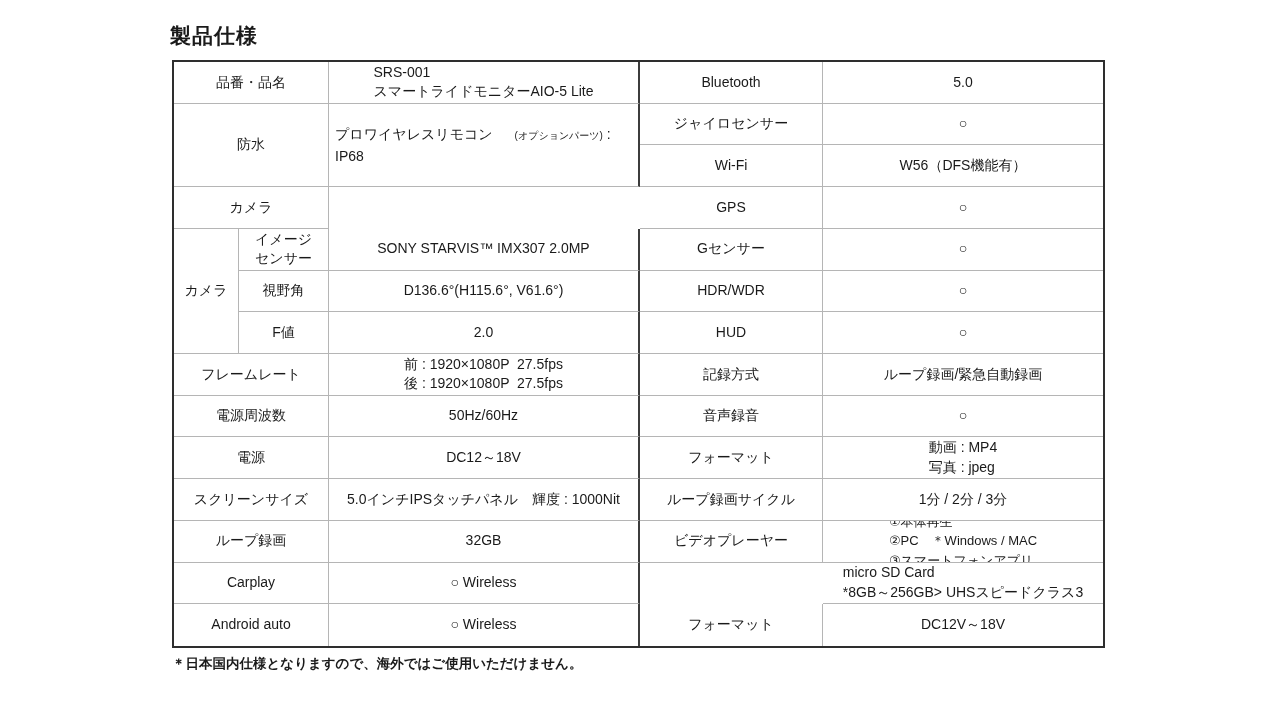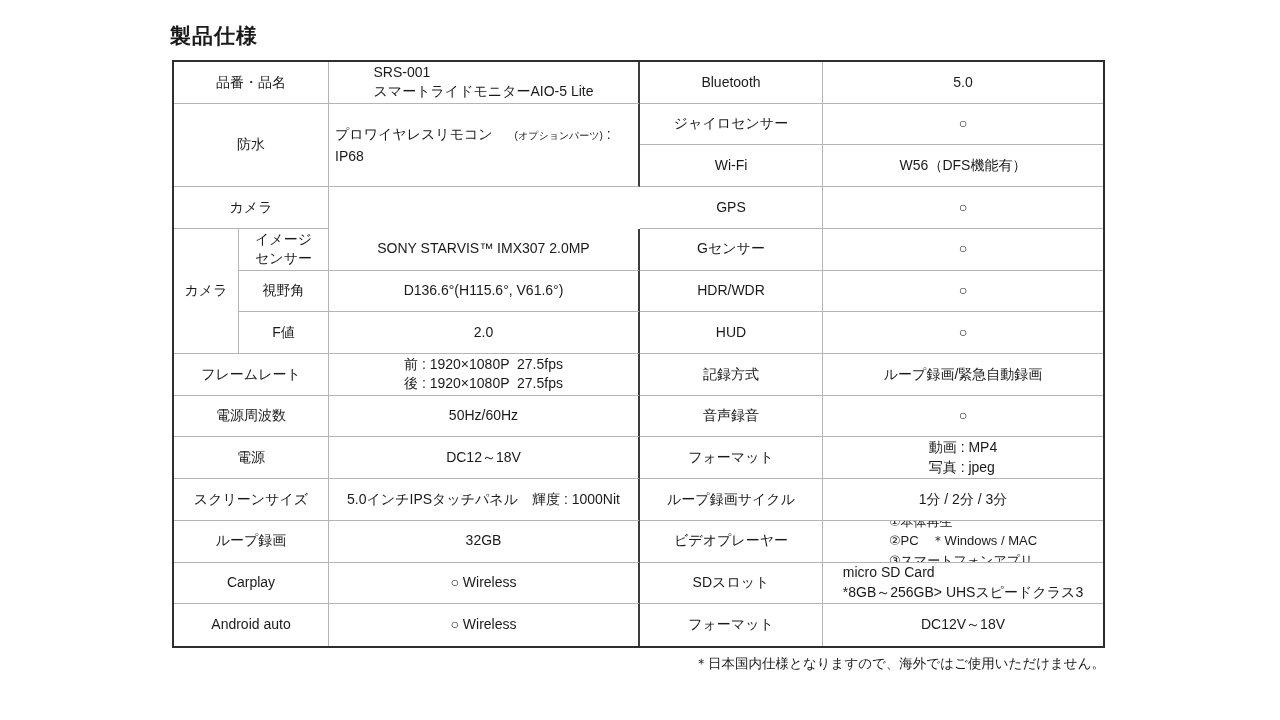--- a/index.html
+++ b/index.html
@@ -43,21 +43,21 @@
   }
   .cell.mid{border-right:2px solid var(--divider);justify-content:center;}
   .cell.last-col{border-right:none;}
   .cell.last-row{border-bottom:none;}
   .inner{text-align:left;white-space:pre-wrap;}
   .wline{line-height:1.58;}
   .small{font-size:10px;margin-left:22px;}
   .v-small{font-size:13px;line-height:1.5;font-weight:500;}
   .footnote{
     position:absolute;left:172px;top:655px;width:933px;
-    text-align:right;font-size:13.5px;font-weight:400;
+    text-align:left;font-size:13.5px;font-weight:700;
   }
 </style>
 </head>
 <body>
 
 <h1 class="page-title">製品仕様</h1>
 
 <div class="spec-table">
 
   <div class="cell" style="grid-area:1/1/2/3">品番・品名</div>
@@ -138,21 +138,20 @@
 写真 : jpeg</div></div>
 
   <div class="cell" style="grid-area:11/4/12/5">ループ録画サイクル</div>
   <div class="cell last-col" style="grid-area:11/5/12/6">1分 / 2分 / 3分</div>
 
   <div class="cell" style="grid-area:12/4/13/5">ビデオプレーヤー</div>
   <div class="cell last-col" style="grid-area:12/5/13/6"><div class="inner v-small">①本体再生
 ②PC　＊Windows / MAC
 ③スマートフォンアプリ</div></div>
 
-  <div class="cell" style="grid-area:13/4/14/5">SDスロット</div>
   <div class="cell last-col" style="grid-area:13/5/14/6"><div class="inner">micro SD Card
 *8GB～256GB&gt; UHSスピードクラス3</div></div>
 
   <div class="cell last-row" style="grid-area:14/4/15/5">フォーマット</div>
   <div class="cell last-col last-row" style="grid-area:14/5/15/6">DC12V～18V</div>
 
 </div>
 
 <div class="footnote">＊日本国内仕様となりますので、海外ではご使用いただけません。</div>
 

